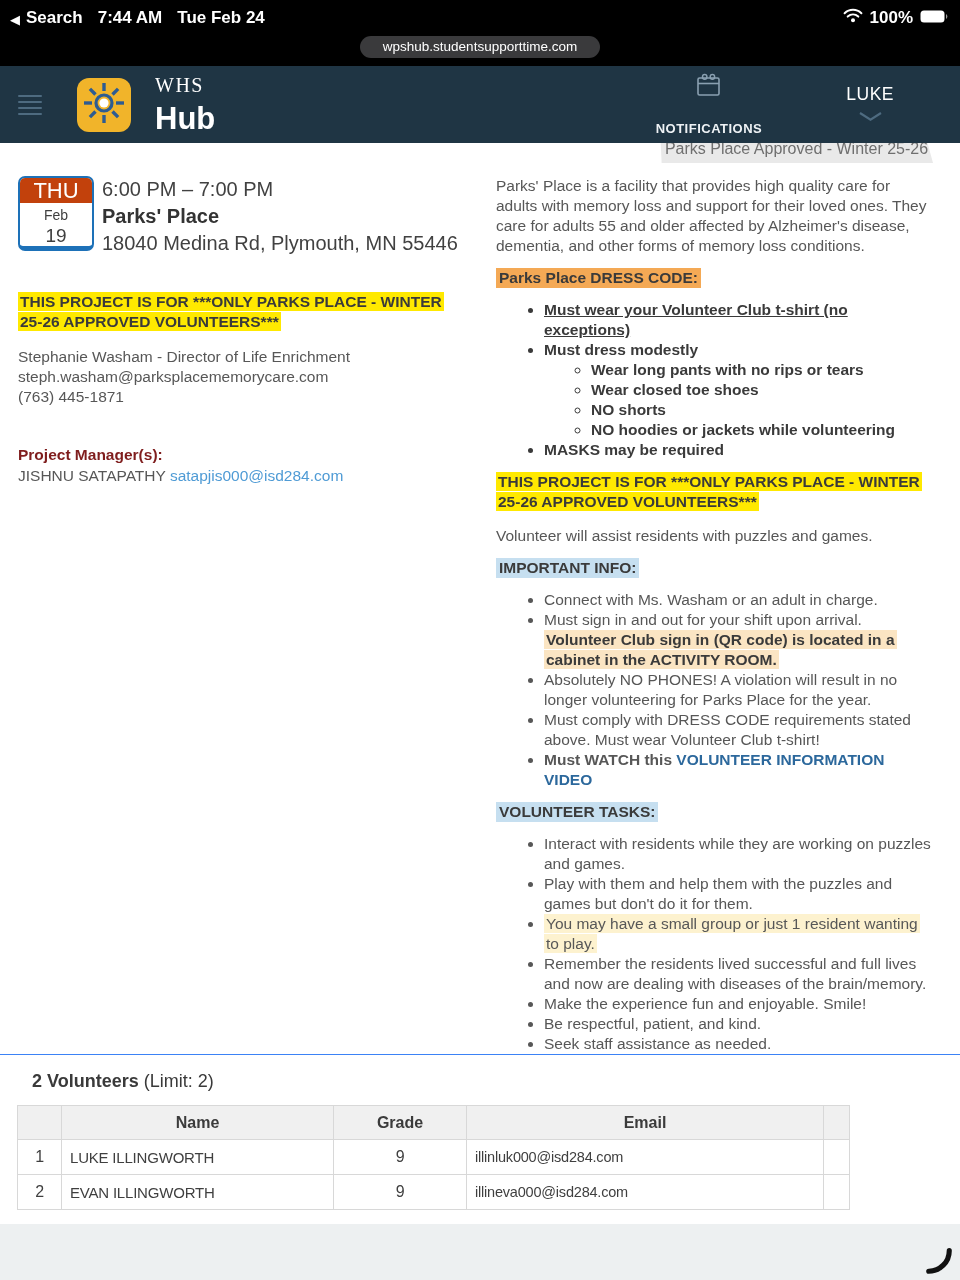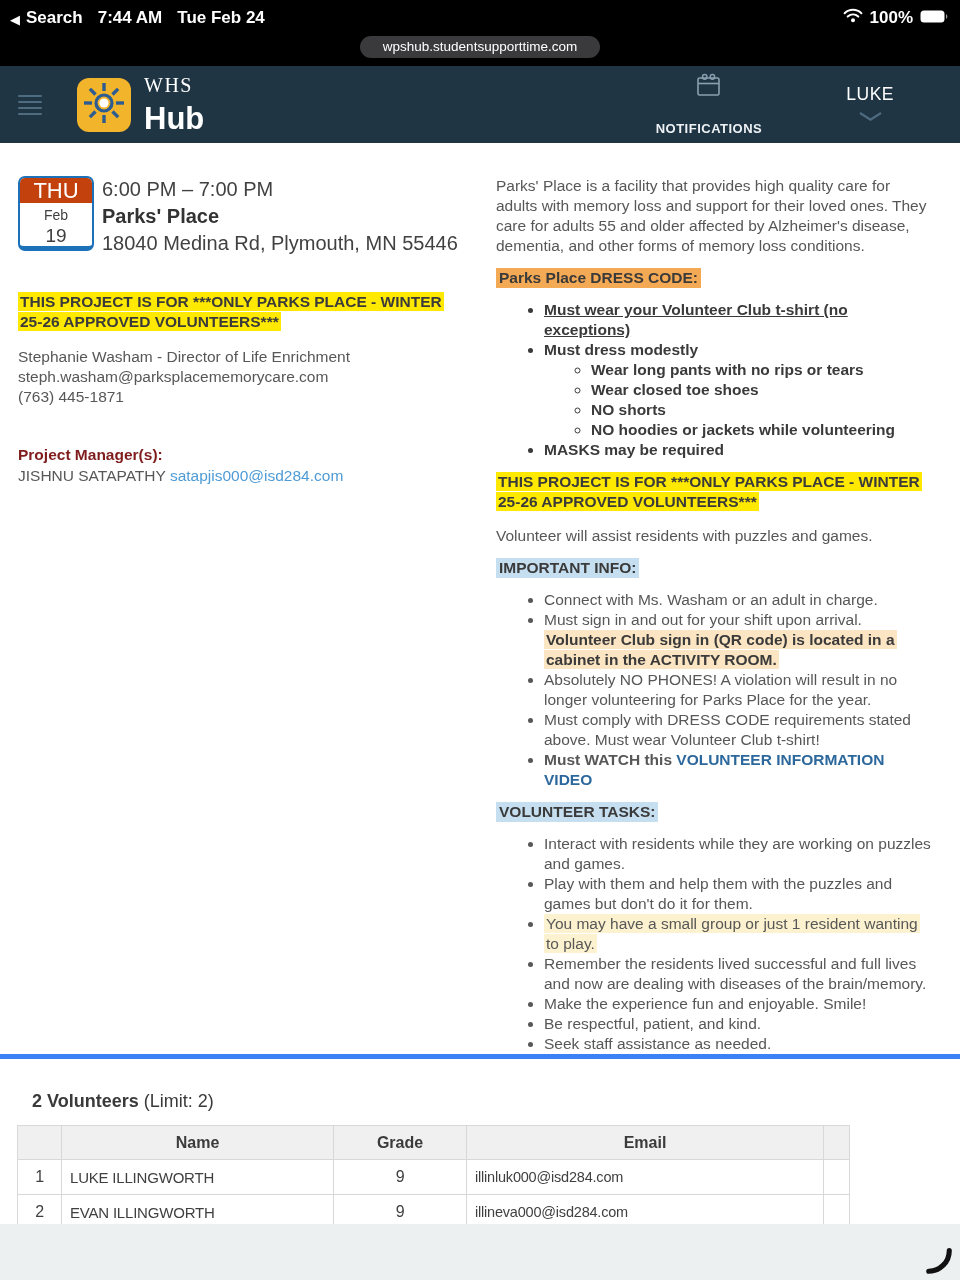--- a/index.html
+++ b/index.html
@@ -19,21 +19,21 @@
   .url-pill { background:#3a3a3c; color:#fff; font-size:13.5px; border-radius:12px;
     padding:3px 18px 4px; min-width:240px; text-align:center; }
 
   
   .app-header { position:relative; z-index:2; height:77px; background:#1f3544; display:flex;
     align-items:center; padding:0 66px 0 18px; color:#fff; }
   .hamburger { width:24px; display:flex; flex-direction:column; gap:4px; cursor:pointer; }
   .hamburger span { display:block; height:2px; background:#4e6b80; border-radius:1px; }
   .logo-box { width:54px; height:54px; background:#f1b42a; border-radius:12px; margin-left:35px;
     display:flex; align-items:center; justify-content:center; }
-  .brand { margin-left:13px; display:flex; flex-direction:column; line-height:1;gap:7px; }
+  .brand { margin-left:24px; display:flex; flex-direction:column; line-height:1;gap:7px; }
   .brand-whs { font-family:"Liberation Serif", serif; font-size:20px; letter-spacing:1.5px; }
   .brand-hub { font-size:31px; font-weight:600; margin-top:1px; }
   .header-spacer { flex:1; }
   .notif-block { display:flex; flex-direction:column; align-items:center; gap:19px; cursor:pointer; margin-right:42px; }
   .notif-label { font-size:13px; font-weight:600; letter-spacing:0.5px; color:#eef2f5; }
   .user-block { display:flex; flex-direction:column; align-items:center; gap:3px; cursor:pointer; }
   .user-name { font-size:17.5px; color:#fff; letter-spacing:0.5px; }
 
   
   .ribbon { position:absolute; z-index:1; top:127px; left:660px; width:273px; height:36px;
@@ -80,21 +80,21 @@
   ul.sublist { list-style:circle; margin:0; padding-left:47px; }
   .u { text-decoration:underline; }
   .qr-note { font-weight:700; color:#3a3a3a; padding:1px 2px;
     -webkit-box-decoration-break:clone; box-decoration-break:clone; }
   .task-hl { padding:1px 2px; -webkit-box-decoration-break:clone; box-decoration-break:clone; }
   li.bold-li { font-weight:700; color:#3a3a3a; }
   a.video-link { color:#2c689c; font-weight:700; text-decoration:none; }
   .right-restriction { margin-top:12px; max-width:440px; }
 
   
-  .volunteers { border-top:5px solid #3b82f6; padding:32px 17px 0; }
+  .volunteers { border-top:1px solid #3b82f6; padding:16px 17px 0; }
   .vol-heading { margin-left:15px; font-size:18px; color:#3a3a3a; }
   .vol-heading b { font-weight:700; }
   table.vol-table { width:833px; border-collapse:collapse; margin-top:13px; }
   .vol-table th, .vol-table td { border:1px solid #d8d8d8; }
   .vol-table th { background:#f0f0f0; font-size:16px; font-weight:700; color:#3b3b3b;
     height:34px; text-align:center; }
   .vol-table td { height:35px; font-size:15px; color:#3f3f3f; letter-spacing:-0.2px; }
   .vol-table td.c-num { text-align:center; font-size:16px; }
   .vol-table td.c-name { padding-left:8px; }
   .vol-table td.c-grade { text-align:center; font-size:16px; }
@@ -183,20 +183,21 @@
     <div class="user-block">
       <span class="user-name">LUKE</span>
       <span>
         <svg width="25" height="11" viewBox="0 0 25 11">
           <path d="M2 2 L12.5 8.6 L23 2" stroke="#4e6b80" stroke-width="2.2" fill="none"></path>
         </svg>
       </span>
     </div>
   </div>
 
+  <div class="ribbon">Parks Place Approved - Winter 25-26</div>
 
   <div class="content">
 
     <div class="col-left">
       <div class="event-top">
         <div class="date-card">
           <div class="date-dow">THU</div>
           <div class="date-mon">Feb</div>
           <div class="date-dom">19</div>
         </div>

